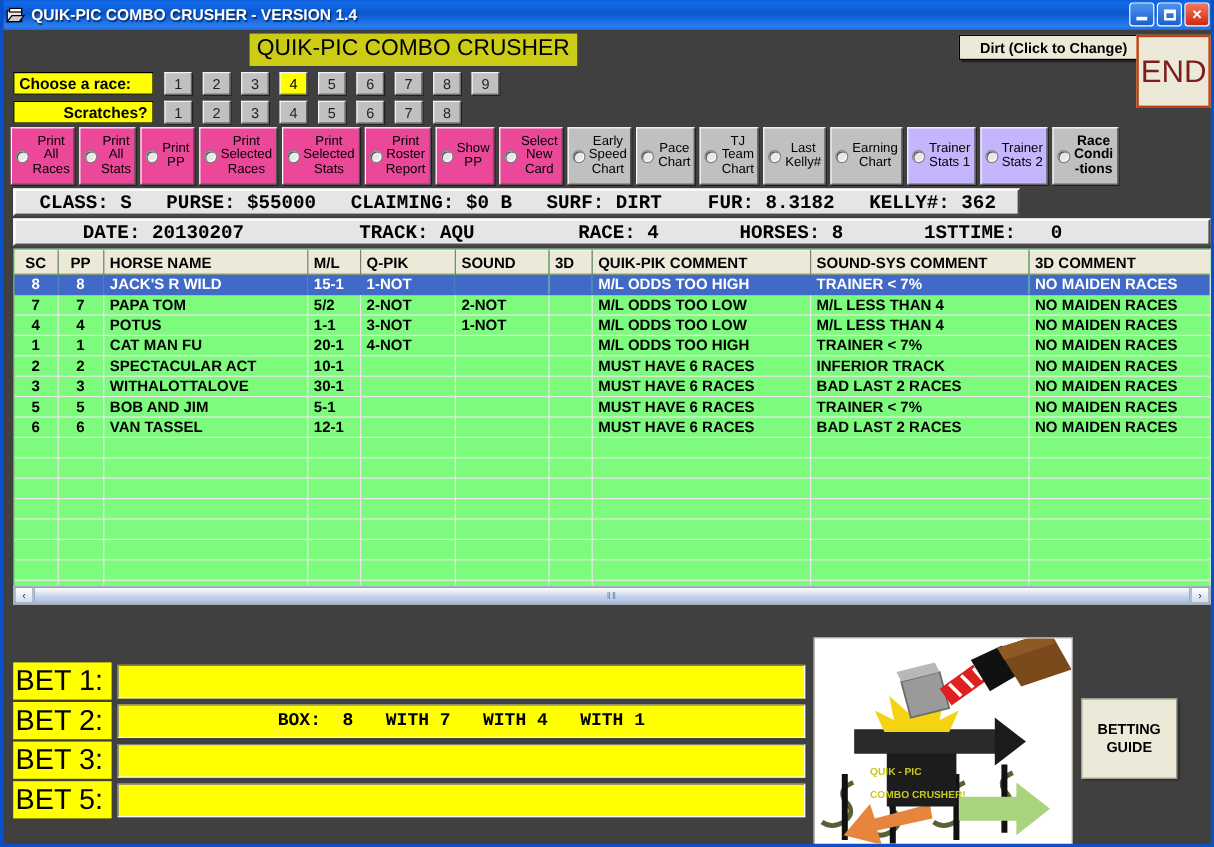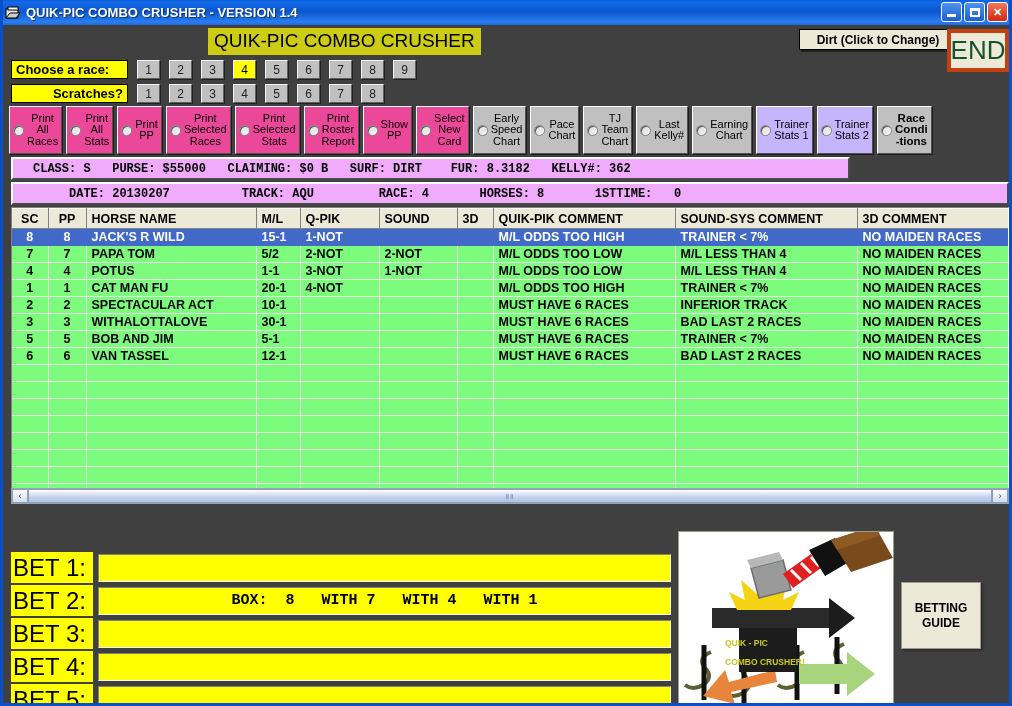--- a/index.html
+++ b/index.html
@@ -58,24 +58,24 @@
   }
   #dirt-button {
     position: absolute; left: 796px; top: 29px; width: 158px; height: 21px;
     background: #ece9d8; border: 1px solid #000;
     box-shadow: 2px 2px 0 rgba(0,0,0,0.45);
     font-size: 12px; font-weight: bold; color: #000;
     display: flex; align-items: center; justify-content: center;
     white-space: nowrap;
   }
   #end-button {
-    position: absolute; left: 944px; top: 29px; width: 62px; height: 43px;
-    background: #ece9d8; border: 4px solid #c2410c;
+    position: absolute; left: 944px; top: 29px; width: 62px; height: 61px;
+    background: #ece9d8; border: 2px solid #c2410c;
     display: flex; align-items: center; justify-content: center;
-    font-size: 26px; color: #14532d;
+    font-size: 26px; color: #7f1d1d;
   }
 
   
   .lbl-yellow {
     background: #ffff00; color: #000; font-weight: bold; font-size: 13px;
     border: 1px solid #000; padding: 0 4px;
     display: flex; align-items: center; white-space: nowrap;
   }
   #choose-row { position: absolute; left: 8px; top: 60px; height: 19px; display: flex; align-items: center; }
   #scratch-row { position: absolute; left: 8px; top: 84px; height: 19px; display: flex; align-items: center; justify-content: center; }
@@ -113,23 +113,23 @@
     width: 11px; height: 11px; border-radius: 50%;
     background: #e8e8e8;
     border: 1px solid #808080;
     box-shadow: inset 1px 1px 0 #5a5a5a, inset -1px -1px 0 #ffffff;
     flex: 0 0 auto; margin-right: 3px;
   }
   .opt-label { text-align: center; white-space: pre-line; }
 
   
   .infobar {
-    position: absolute; background: #f0abfc; color: #000;
+    position: absolute; background: #e5e5e5; color: #000;
     font-family: "Liberation Mono", monospace;
-    font-size: 12px; font-weight: bold; letter-spacing: 0px;
+    font-size: 16px; font-weight: bold; letter-spacing: 0px;
     border-top: 2px solid #fdfdfd; border-left: 2px solid #fdfdfd;
     border-right: 2px solid #4a4a4a; border-bottom: 2px solid #4a4a4a;
     display: flex; align-items: center; white-space: pre;
     overflow: hidden;
   }
   #infobar1 { left: 8px; top: 157px; width: 839px; height: 23px; padding-left: 20px; }
   #infobar2 { left: 8px; top: 182px; width: 998px; height: 23px; padding-left: 56px; }
 
   
   #grid-wrap {
@@ -609,24 +609,20 @@
       </div>
       <div class="betrow">
         <div class="betlabel">BET 2:</div>
         <div class="betfield">BOX:  8   WITH 7   WITH 4   WITH 1</div>
       </div>
       <div class="betrow">
         <div class="betlabel">BET 3:</div>
         <div class="betfield"></div>
       </div>
       <div class="betrow">
-        <div class="betlabel">BET 4:</div>
-        <div class="betfield"></div>
-      </div>
-      <div class="betrow">
         <div class="betlabel">BET 5:</div>
         <div class="betfield"></div>
       </div>
     </div>
 
   <div id="art">
     <svg width="214" height="173" viewBox="0 0 214 173">
       <rect x="0" y="0" width="214" height="173" fill="#ffffff"></rect>
 
       <g stroke="#5a6033" stroke-width="4" fill="none">

